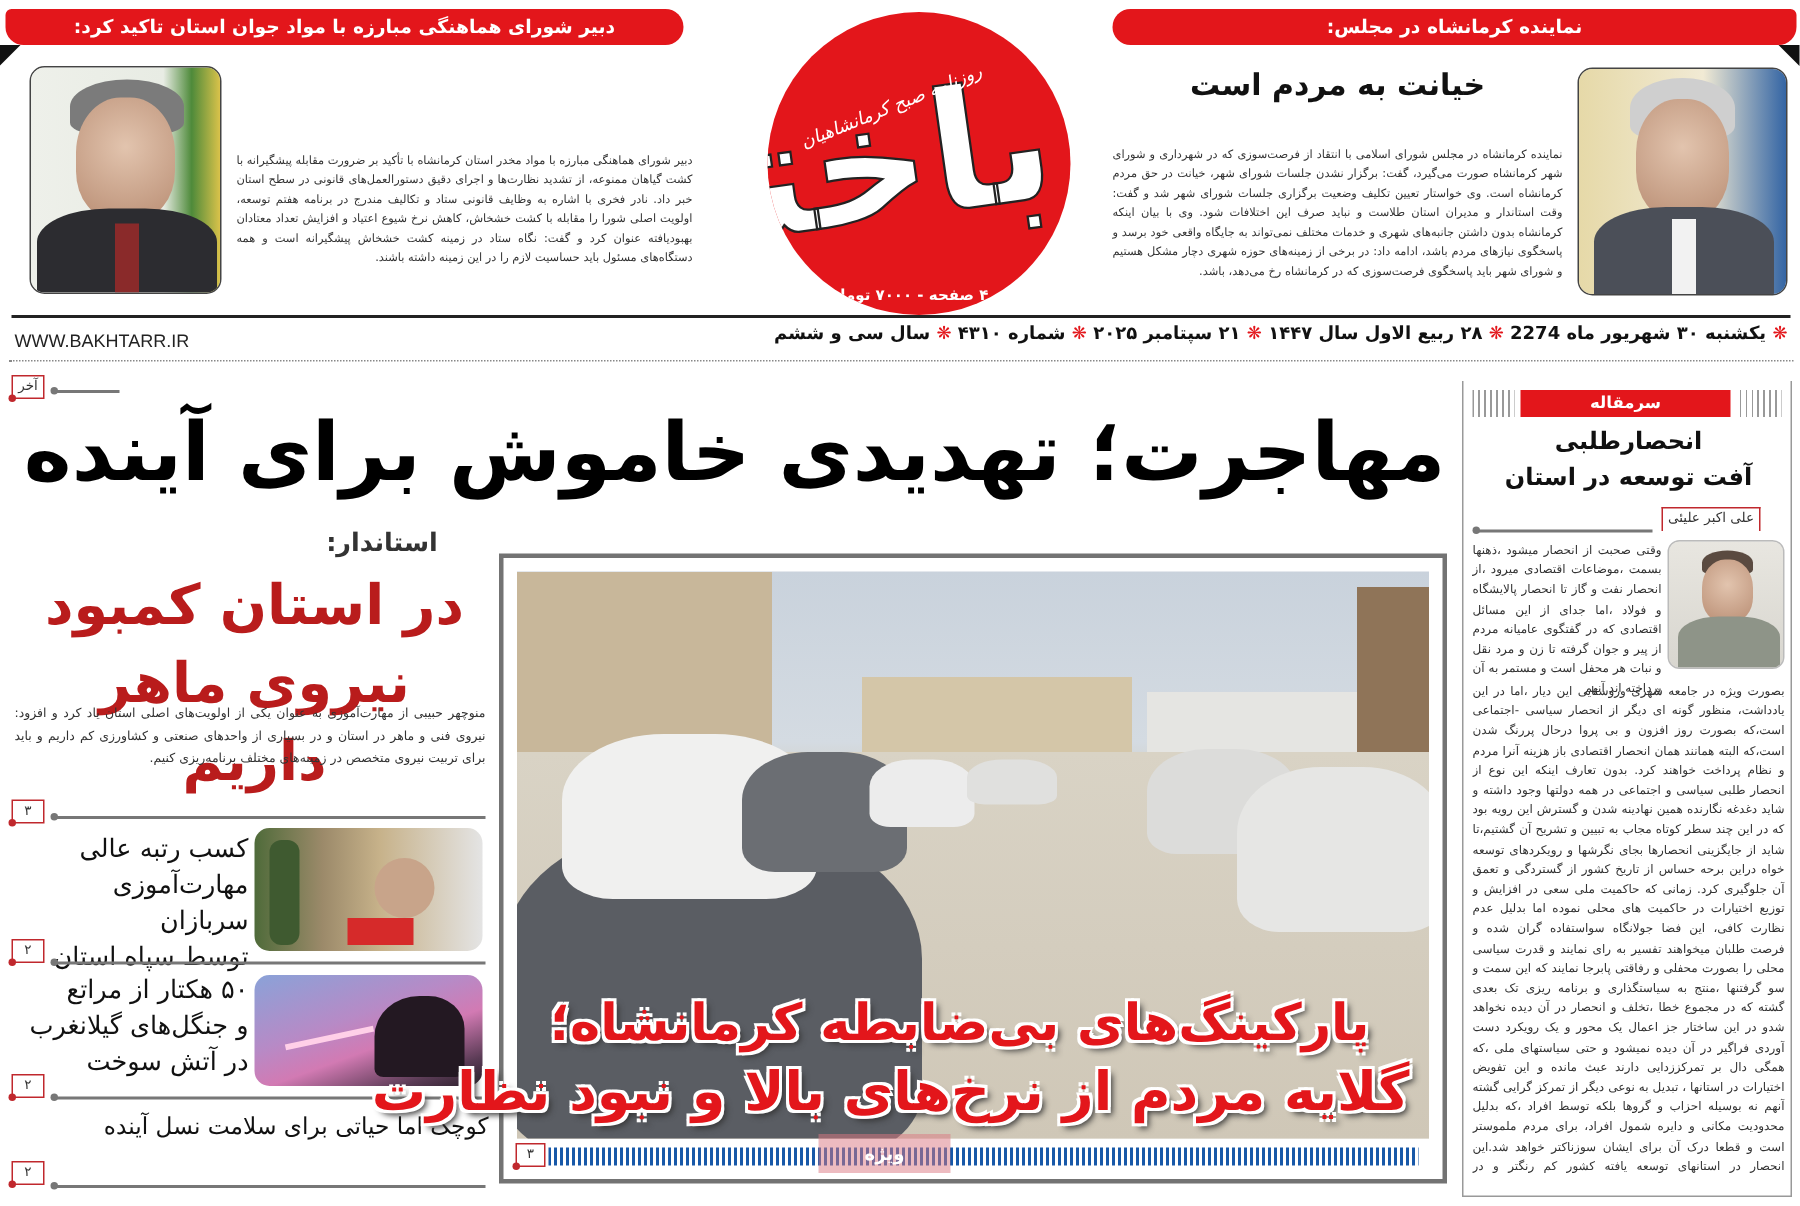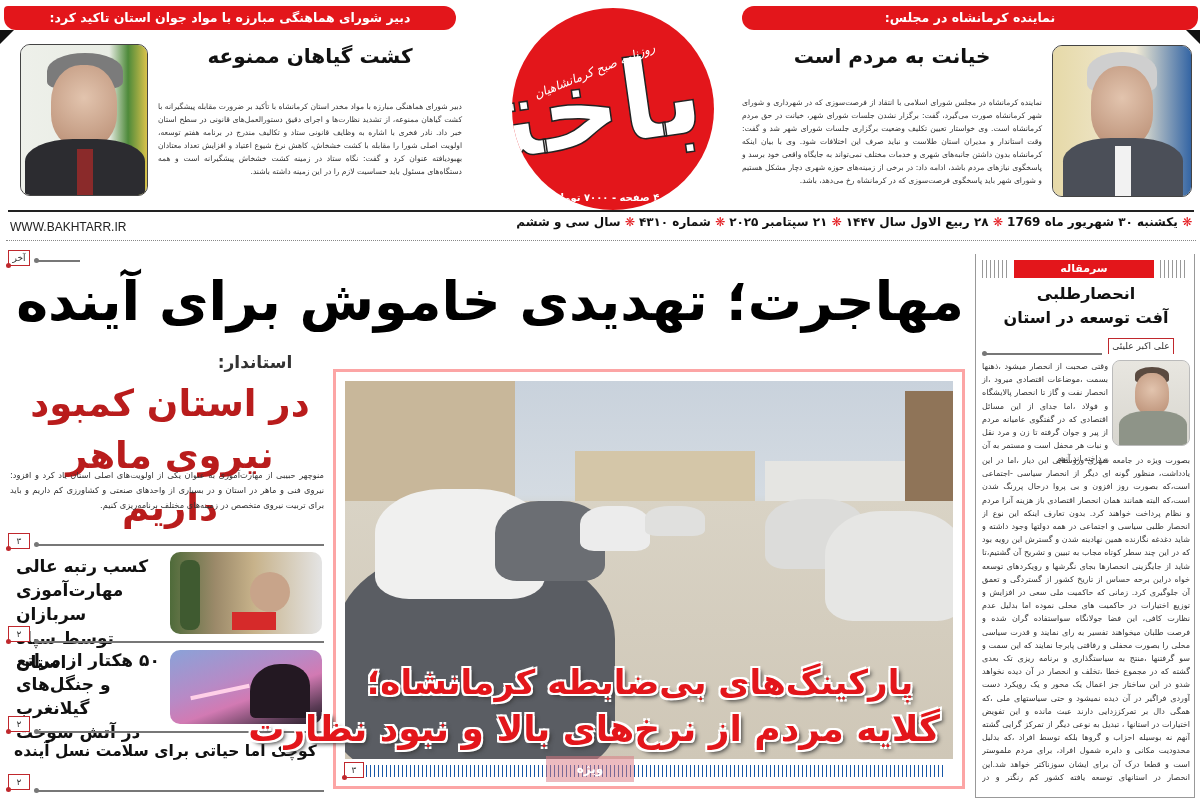--- a/index.html
+++ b/index.html
@@ -41,25 +41,25 @@
   .page-tag { position: absolute; height: 16px; border: 1px solid #c0282d; border-left-width: 1px; font-size: 9px; line-height: 14px; text-align: center; color: #333; background: #fff; }
   .page-tag::after { content: ""; position: absolute; left: -3px; bottom: -3px; width: 5px; height: 5px; background: #c0282d; border-radius: 50%; }
   .sep-line { position: absolute; height: 1.5px; background: #777; }
   .sep-line::before { content: ""; position: absolute; left: -2px; top: -2px; width: 5px; height: 5px; background: #777; border-radius: 50%; }
 
   
   .ostandar-kicker { position: absolute; left: 180px; top: 352px; width: 150px; font-size: 17px; font-weight: bold; text-align: center; color: #333; }
   .ostandar-head { position: absolute; left: 14px; top: 378px; width: 312px; font-size: 37px; font-weight: bold; text-align: center; color: #b91c1c; line-height: 52px; }
   .ostandar-body { position: absolute; left: 10px; top: 468px; width: 314px; font-size: 8.3px; line-height: 15px; color: #333; text-align: justify; }
 
-  .news-head { position: absolute; font-weight: bold; font-size: 18px; line-height: 25px; text-align: left; color: #111; }
+  .news-head { position: absolute; font-weight: normal; font-size: 18px; line-height: 25px; text-align: right; color: #111; }
   .thumb { position: absolute; border-radius: 10px; overflow: hidden; }
 
   
-  .center-box { position: absolute; left: 333px; top: 369px; width: 632px; height: 420px; border: 3px solid #fca5a5; background: #fff; }
+  .center-box { position: absolute; left: 333px; top: 369px; width: 632px; height: 420px; border: 3px solid #737373; background: #fff; }
   .center-photo { position: absolute; left: 9px; top: 9px; width: 608px; height: 378px; overflow: hidden; background: linear-gradient(#c9d2dc 0%, #d4dbe2 30%, #cfc3a8 45%, #d9d2c4 60%, #e0dcd3 100%); }
   .car { position: absolute; border-radius: 40% 40% 20% 20%; }
   .center-title { position: absolute; right: 22px; width: 600px; color: #e3161b; font-weight: 900; text-align: center; white-space: nowrap; text-shadow: 2px 2px 0 #fff, -2px -2px 0 #fff, 2px -2px 0 #fff, -2px 2px 0 #fff, 3px 3px 4px #333; }
   .barcode { position: absolute; left: 30px; top: 393px; width: 580px; height: 12px; background: repeating-linear-gradient(90deg, #1758a8 0 1.5px, transparent 1.5px 4px); }
   .watermark { position: absolute; left: 210px; top: 384px; width: 88px; height: 26px; background: rgba(220,120,130,.5); color: #fff; font-weight: bold; font-size: 12px; text-align: center; line-height: 26px; }
 
   
   .edit-col { position: absolute; left: 975px; top: 254px; width: 220px; height: 544px; border: 1px solid #999; border-top: none; }
   .edit-stripes { position: absolute; top: 6px; width: 28px; height: 18px; background: repeating-linear-gradient(90deg, #999 0 1px, transparent 1px 4px); }
   .edit-kicker { position: absolute; left: 38px; top: 6px; width: 140px; height: 18px; background: #e3161b; color: #fff; font-size: 11px; text-align: center; line-height: 18px; font-weight: bold; }
@@ -81,21 +81,20 @@
     <div class="hair" style="left:34px; top:6px; width:70px; height:40px; background:#cfcfcf;"></div>
     <div class="face" style="left:38px; top:20px; width:62px; height:80px;"></div>
     <div class="suit" style="left:10px; width:120px; height:58px; background:#4b4f58;"></div>
     <div style="position:absolute;left:62px;bottom:0;width:16px;height:50px;background:#f2f2f2;"></div>
   </div>
 </div>
 
 <div class="kicker-bar kicker-left">دبیر شورای هماهنگی مبارزه با مواد جوان استان تاکید کرد:</div>
 <div class="tri tri-l"></div>
 <div class="headline-top" style="left:160px; top:44px; width:300px;">
-  <div>کشت گیاهان ممنوعه</div>
 </div>
 <div class="small-body" style="left:158px; top:100px; width:304px;">دبیر شورای هماهنگی مبارزه با مواد مخدر استان کرمانشاه با تأکید بر ضرورت مقابله پیشگیرانه با کشت گیاهان ممنوعه، از تشدید نظارت‌ها و اجرای دقیق دستورالعمل‌های قانونی در سطح استان خبر داد. نادر فخری با اشاره به وظایف قانونی ستاد و تکالیف مندرج در برنامه هفتم توسعه، اولویت اصلی شورا را مقابله با کشت خشخاش، کاهش نرخ شیوع اعتیاد و افزایش تعداد معتادان بهبودیافته عنوان کرد و گفت: نگاه ستاد در زمینه کشت خشخاش پیشگیرانه است و همه دستگاه‌های مسئول باید حساسیت لازم را در این زمینه داشته باشند.</div>
 <div class="photo-frame" style="left:20px; top:44px; width:128px; height:152px;">
   <div class="portrait" style="background:linear-gradient(90deg,#eef0ea 0%,#e8ece4 70%,#4e8a3a 85%,#d9c24a 100%);">
     <div class="hair" style="left:26px; top:8px; width:76px; height:36px; background:#7b7b7b;"></div>
     <div class="face" style="left:30px; top:20px; width:66px; height:82px;"></div>
     <div class="suit" style="left:4px; width:120px; height:56px; background:#2c2c30;"></div>
     <div style="position:absolute;left:56px;bottom:0;width:16px;height:46px;background:#8a2a2a;"></div>
   </div>
 </div>
@@ -103,21 +102,21 @@
 <div class="logo-circle">
   <div class="logo-word">باختر</div>
   <div class="logo-tag">روزنامه صبح کرمانشاهیان</div>
   <div class="logo-price">۴ صفحه - ۷۰۰۰ تومان</div>
 </div>
 
 <div class="rule" style="left:8px; top:210px; width:1186px;"></div>
 <div class="website">WWW.BAKHTARR.IR</div>
 <div class="dateline">
   <span class="star">❋</span>
-  <span>یکشنبه ۳۰ شهریور ماه 1769</span>
+  <span>یکشنبه ۳۰ شهریور ماه 2274</span>
   <span class="star">❋</span>
   <span>۲۸ ربیع الاول سال ۱۴۴۷</span>
   <span class="star">❋</span>
   <span>۲۱ سپتامبر ۲۰۲۵</span>
   <span class="star">❋</span>
   <span>شماره ۴۳۱۰</span>
   <span class="star">❋</span>
   <span>سال سی و ششم</span>
 </div>
 <div class="dotted" style="left:6px; top:240px; width:1190px;"></div>

